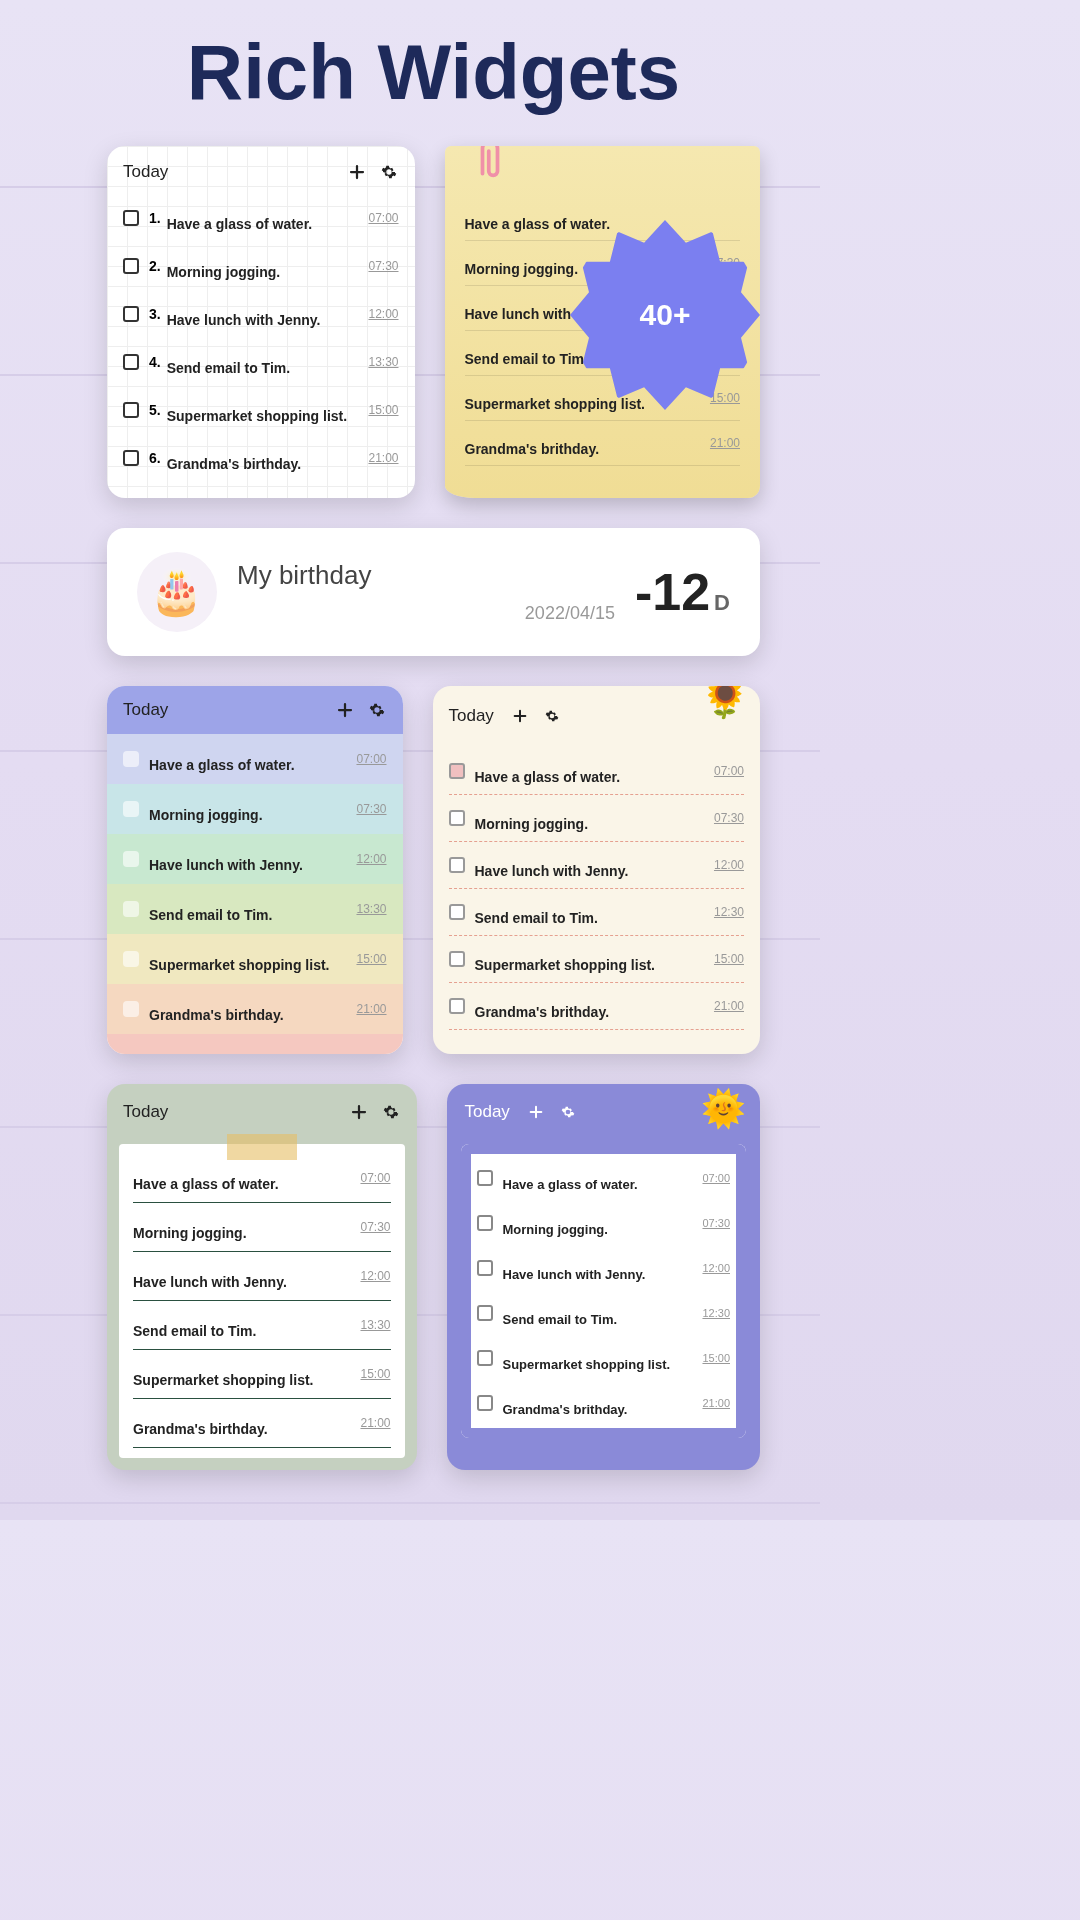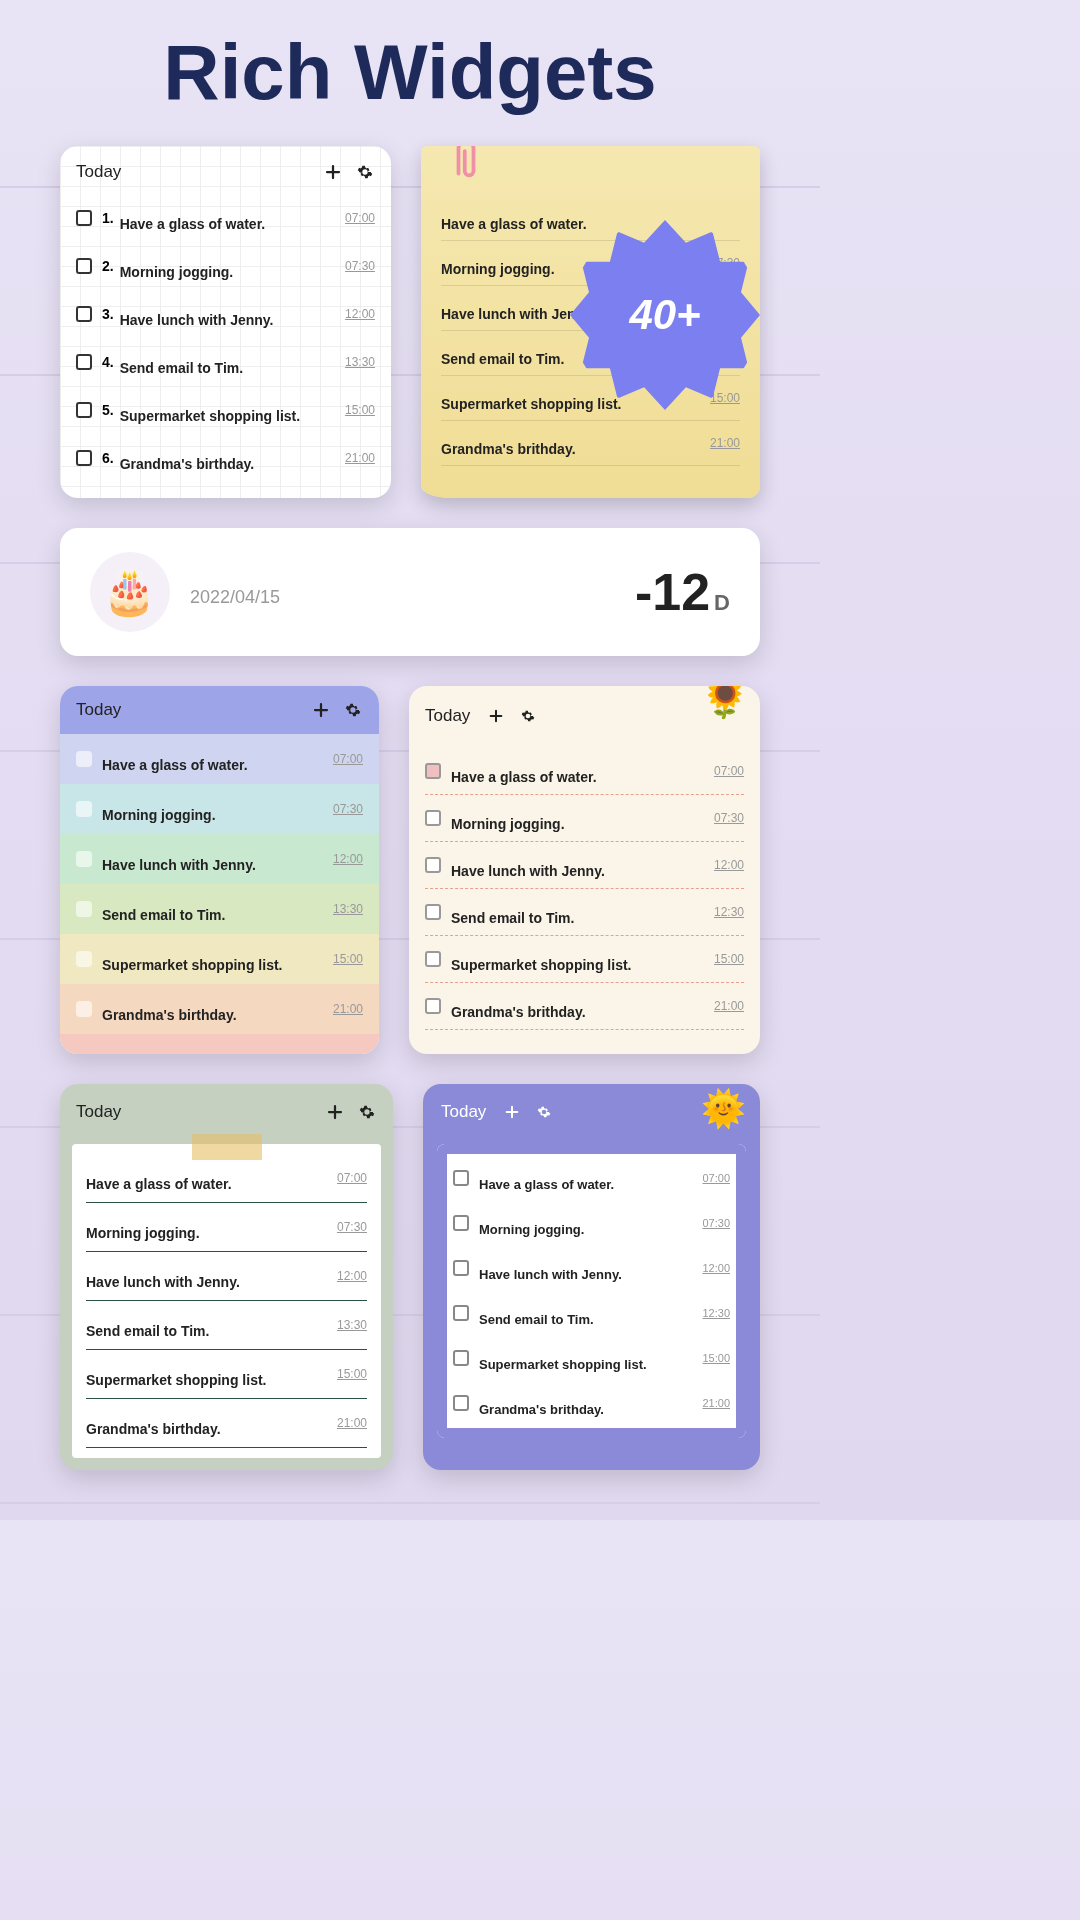--- a/index.html
+++ b/index.html
@@ -4,31 +4,30 @@
 <style>
 * { margin: 0; padding: 0; box-sizing: border-box; }
 body {
   width: 820px;
   background: linear-gradient(180deg, #e8e3f5 0%, #e4dcf2 50%, #e0d8ef 100%);
   font-family: -apple-system, BlinkMacSystemFont, "Segoe UI", Arial, sans-serif;
   padding: 20px 0;
   position: relative;
 }
 .bg-lines { position: absolute; inset: 0; background-image: repeating-linear-gradient(180deg, transparent, transparent 186px, #d6cde8 186px, #d6cde8 188px); z-index: 0; }
-.content { position: relative; z-index: 1; }
+.content { position: relative; z-index: 1; padding-left: 47px; }
 
 .main-title { text-align: center; font-size: 78px; font-weight: 800; color: #1e2a5a; line-height: 1.1; padding: 10px 0 30px; }
 
 .badge-burst {
   position: absolute; top: 200px; right: 60px; width: 190px; height: 190px;
   background: #7b7ff0; border-radius: 50%;
   display: flex; align-items: center; justify-content: center;
-  font-size: 42px; font-weight: 800; color: #fff; z-index: 5;
+  font-size: 30px; font-weight: 800; color: #fff; z-index: 5;
   clip-path: polygon(50% 0%, 61% 12%, 75% 6%, 79% 22%, 94% 22%, 90% 38%, 100% 50%, 90% 62%, 94% 78%, 79% 78%, 75% 94%, 61% 88%, 50% 100%, 39% 88%, 25% 94%, 21% 78%, 6% 78%, 10% 62%, 0% 50%, 10% 38%, 6% 22%, 21% 22%, 25% 6%, 39% 12%);
-  font-style: italic;
 }
 
 .row { display: flex; gap: 30px; padding: 0 60px; margin-bottom: 30px; }
 .widget { flex: 1; border-radius: 18px; box-shadow: 0 8px 24px rgba(0,0,0,0.15); overflow: hidden; position: relative; }
 
 
 .w1 { background: #fff; padding: 16px; background-image: linear-gradient(#eee 1px, transparent 1px), linear-gradient(90deg, #eee 1px, transparent 1px); background-size: 20px 20px; }
 .w-header { display: flex; align-items: center; justify-content: space-between; margin-bottom: 12px; }
 .w-title { font-size: 17px; font-weight: 400; color: #222; }
 .w-actions { display: flex; gap: 12px; }
@@ -55,21 +54,21 @@
 .clip svg { width:100%; height:100%; }
 .w2 .item { border-bottom: 1px solid rgba(0,0,0,0.1); padding: 8px 0; }
 .w2 .txt { font-weight: 600; font-size: 14px; }
 .w2 .time { font-size: 12px; }
 
 
 .w3 { background: #fff; padding: 24px 30px; display: flex; align-items: center; gap: 20px; width: 100%; }
 .cake-wrap { width: 80px; height: 80px; background: #f5f0f8; border-radius: 50%; display:flex; align-items:center; justify-content:center; font-size:44px; }
 .cd-info { flex: 1; }
 .cd-title { font-size: 26px; color: #444; font-weight: 500; }
-.cd-date { font-size: 18px; color: #999; margin-top: 12px; }
+.cd-date { font-size: 18px; color: #999; margin-top: 12px; text-align: right; }
 .cd-days { font-size: 52px; font-weight: 800; color: #222; }
 .cd-unit { font-size: 22px; font-weight: 700; color: #666; margin-left: 4px; }
 
 
 .w4 { background: #fff; }
 .w4 .w-header { background: #9da4e8; padding: 14px 16px; margin: 0; }
 .w4 .item { padding: 11px 16px; }
 .w4 .item:nth-child(1) { background:#cfd5f0; }
 .w4 .item:nth-child(2) { background:#c8e5e8; }
 .w4 .item:nth-child(3) { background:#c8e8d0; }
@@ -204,20 +203,21 @@
             <span class="time">21:00</span>
           </div>
         </div>
   </div>
 </div>
 
 <div class="row">
   <div class="widget w3">
     <div class="cake-wrap">🎂</div>
     <div class="cd-info">
+      <div class="cd-title">My birthday</div>
       <div class="cd-date">2022/04/15</div>
     </div>
     <div>
       <span class="cd-days">-12</span><span class="cd-unit">D</span>
     </div>
   </div>
 </div>
 
 <div class="row">
   <div class="widget w4">

